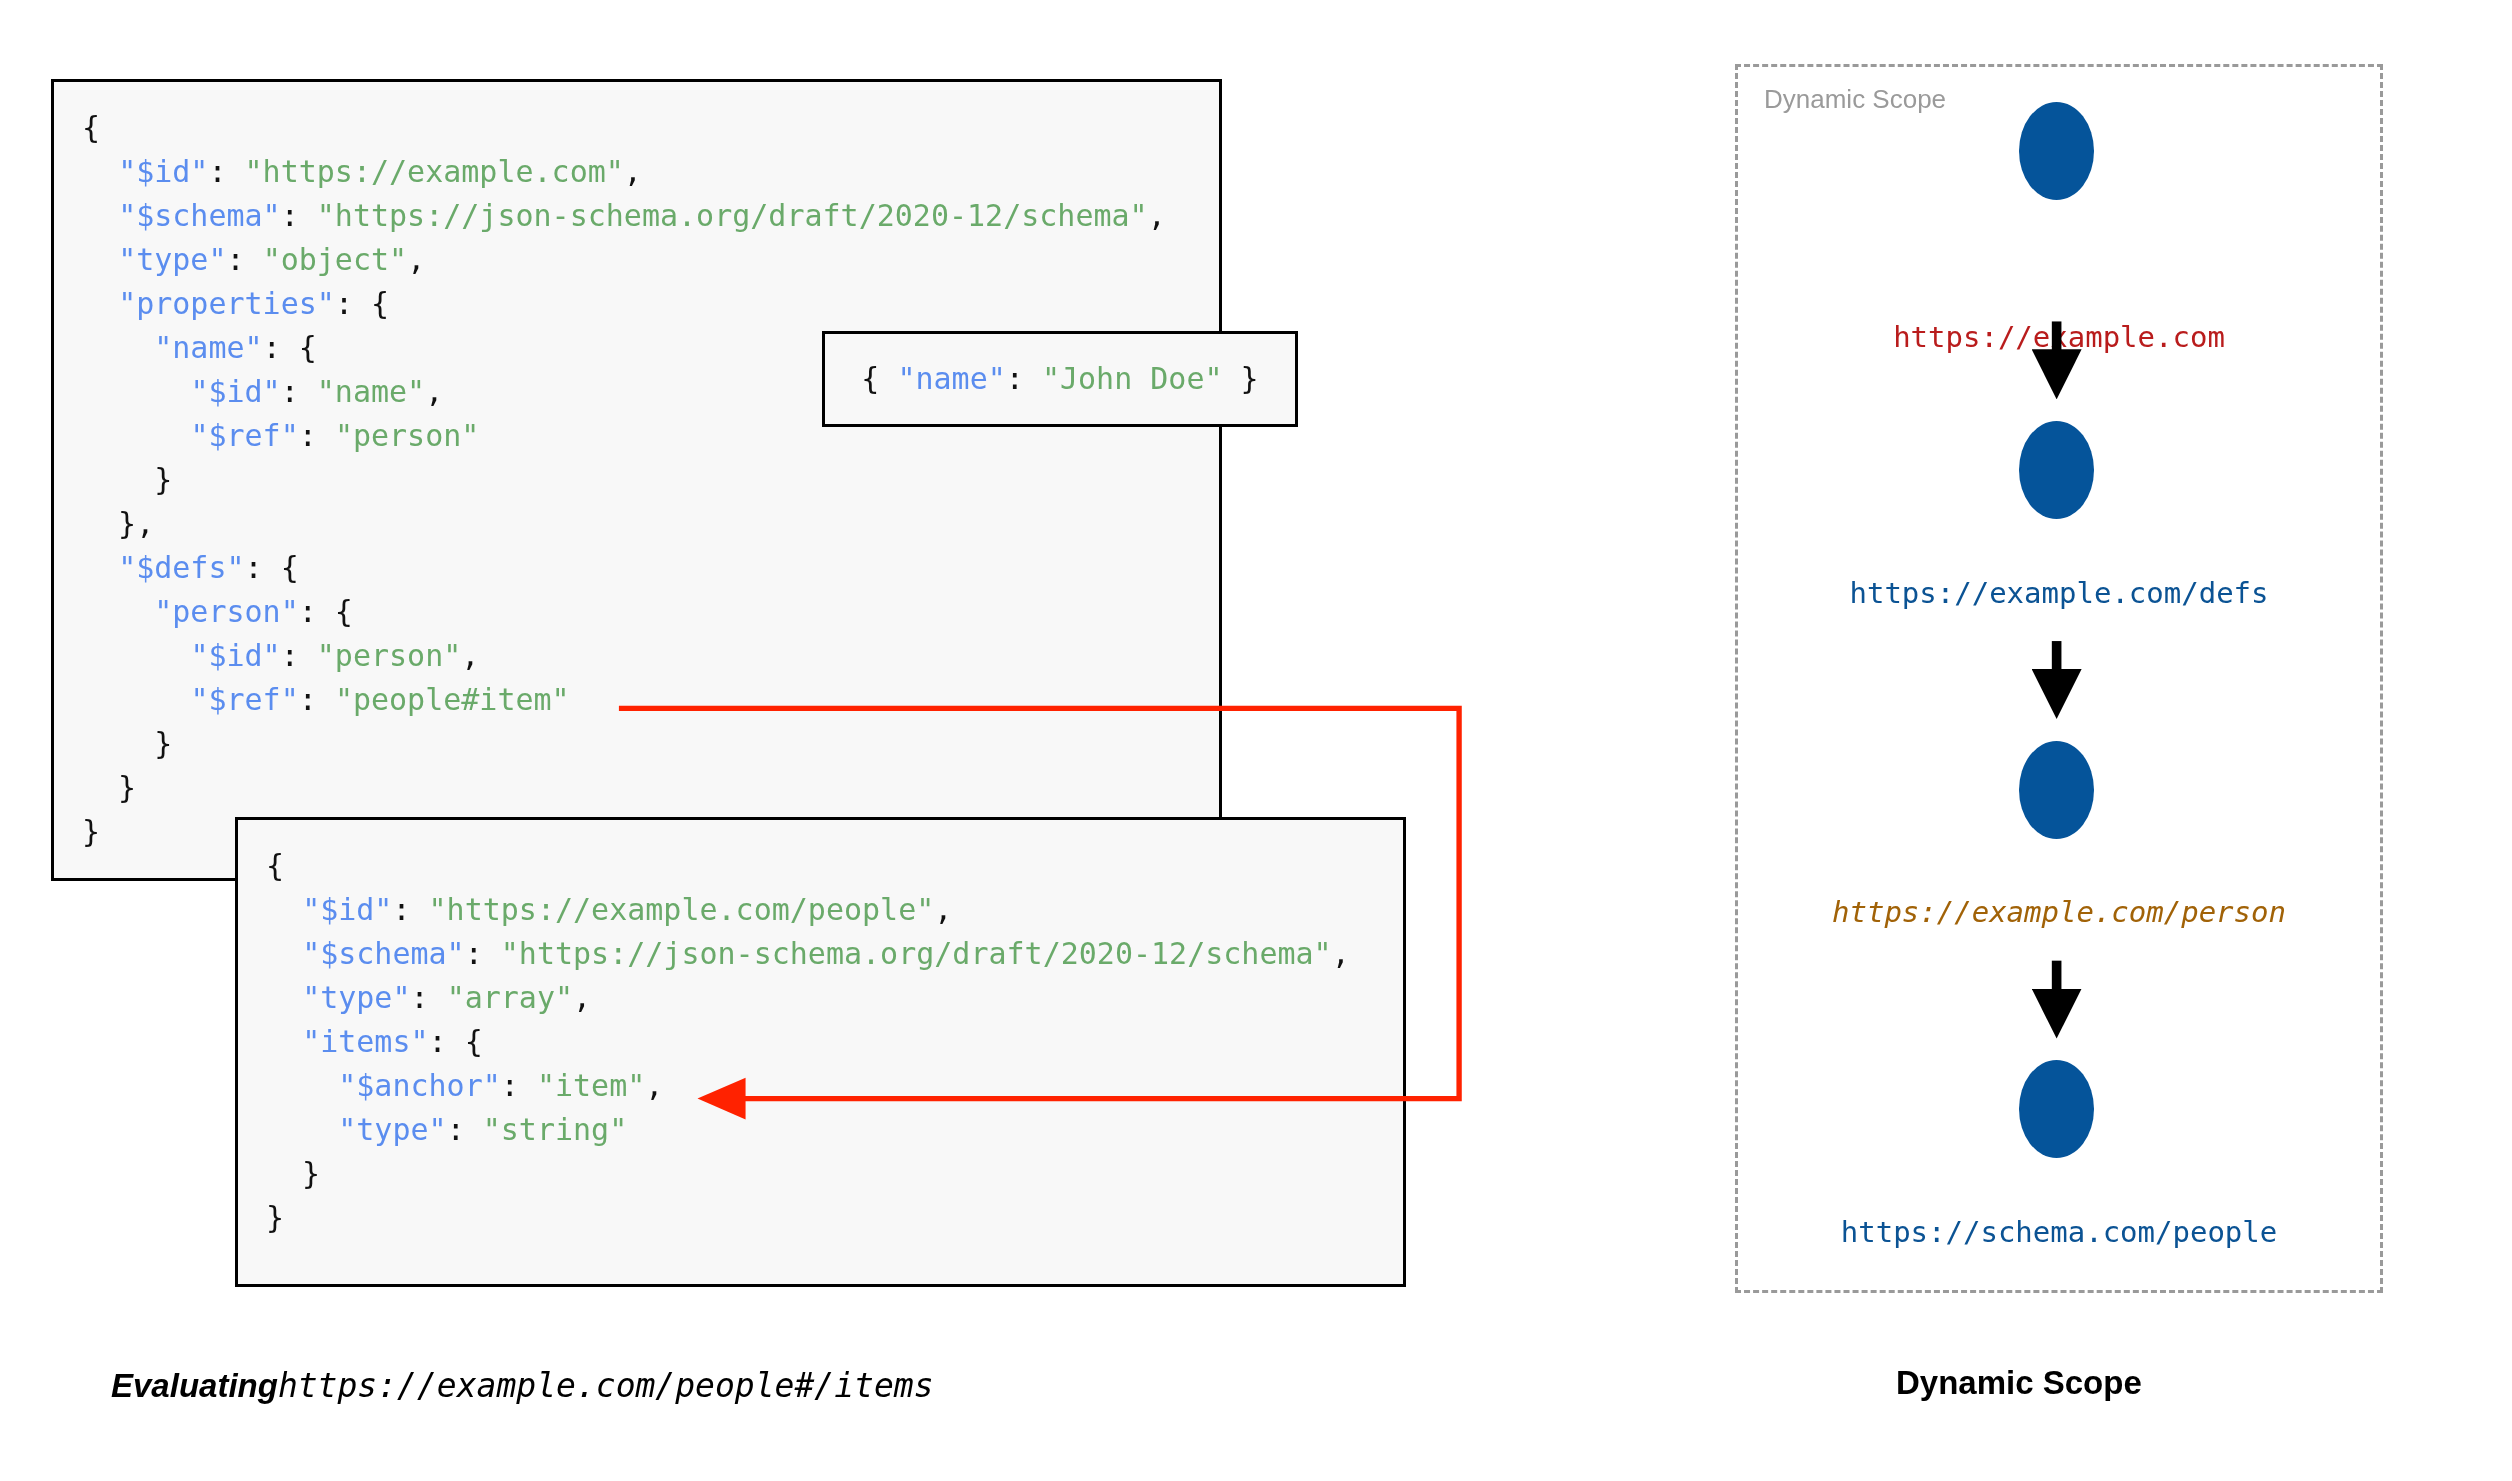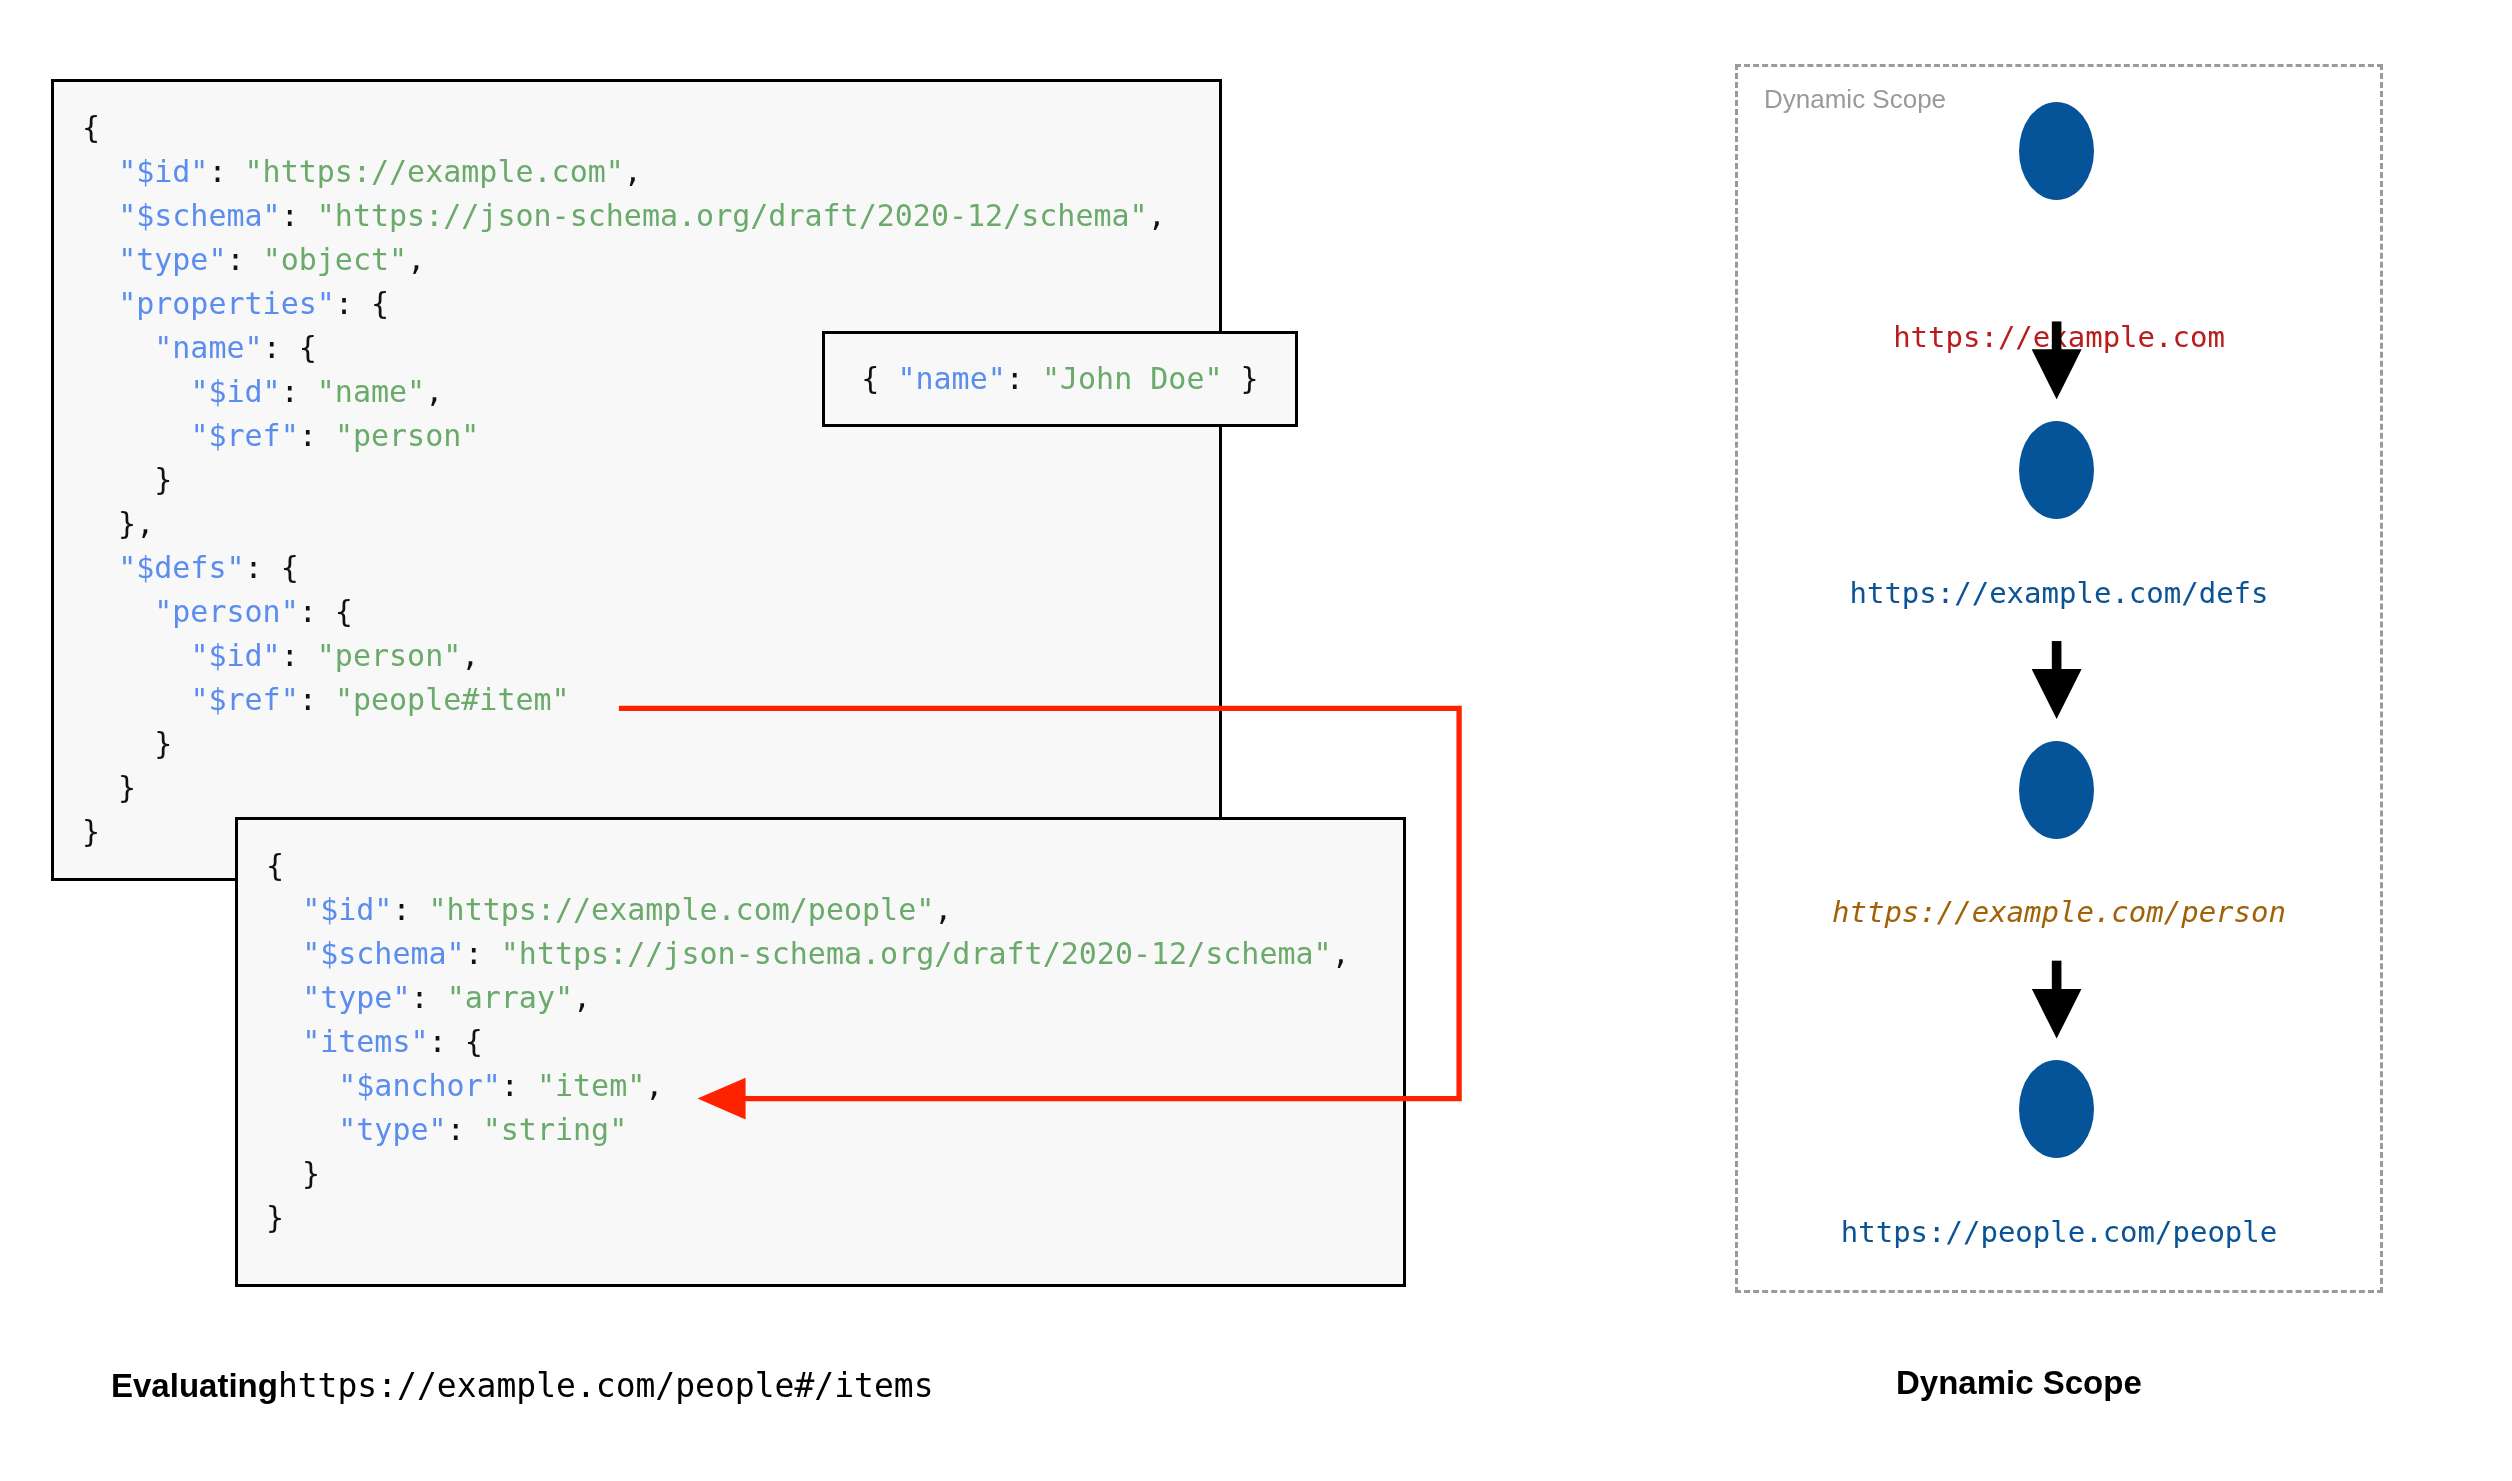--- a/index.html
+++ b/index.html
@@ -43,21 +43,21 @@
 
   
   .caption {
     position: absolute;
     font-family: "Liberation Sans", sans-serif;
     font-weight: bold;
     font-size: 33px;
     color: #000000;
     white-space: nowrap;
   }
-  #eval-caption { left: 111px; top: 1366px; }
+  #eval-caption { left: 111px; top: 1366px; font-style: italic; }
   #eval-caption .mono {
     font-family: "DejaVu Sans Mono", monospace;
     font-weight: normal;
     font-size: 33px;
   }
   #instance-caption { left: 982px; top: 459px; font-size: 30px; }
   #scope-caption    { left: 1896px; top: 1364px; font-size: 33px; }
 
   
   #scope-panel {
@@ -129,21 +129,21 @@
   <div class="node" style="top: 102px; background: rgb(5, 84, 154);"></div>
   <div class="node-label" style="top: 274px; color: #b91c1c; margin-top: 46px;">https://example.com</div>
 
   <div class="node" style="top: 421px; background: rgb(5, 84, 154);"></div>
   <div class="node-label" style="top: 576px; color: rgb(11, 83, 148);">https://example.com/defs</div>
 
   <div class="node" style="top: 741px; background: rgb(5, 84, 154);"></div>
   <div class="node-label" style="top: 895px; color: #a16207; font-style: italic;">https://example.com/person</div>
 
   <div class="node" style="top: 1060px; background: rgb(5, 84, 154);"></div>
-  <div class="node-label" style="top: 1215px; color: rgb(11, 83, 148);">https://people.com/people</div>
+  <div class="node-label" style="top: 1215px; color: rgb(11, 83, 148);">https://schema.com/people</div>
 
   <svg id="scope-arrows" viewBox="0 0 4700 2772" xmlns="http://www.w3.org/2000/svg">
     <defs>
       <marker id="blkhead" markerWidth="5.2" markerHeight="5.2" refX="2.6" refY="2.6" orient="auto" markerUnits="strokeWidth">
         <path d="M0,0 L5.2,2.6 L0,5.2 z" fill="#000000"></path>
       </marker>
     </defs>
     <line x1="3848" y1="601" x2="3848" y2="700" stroke="#000000" stroke-width="18" marker-end="url(#blkhead)"></line>
     <line x1="3848" y1="1199" x2="3848" y2="1298" stroke="#000000" stroke-width="18" marker-end="url(#blkhead)"></line>
     <line x1="3848" y1="1797" x2="3848" y2="1896" stroke="#000000" stroke-width="18" marker-end="url(#blkhead)"></line>

